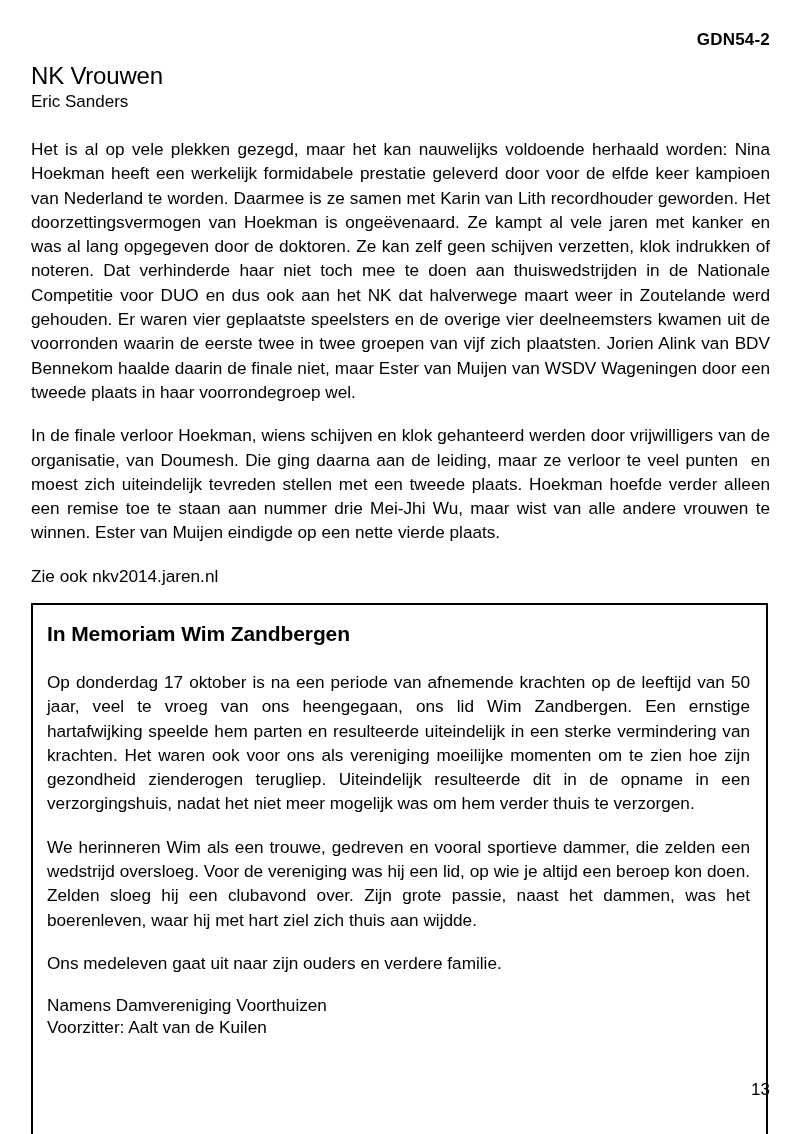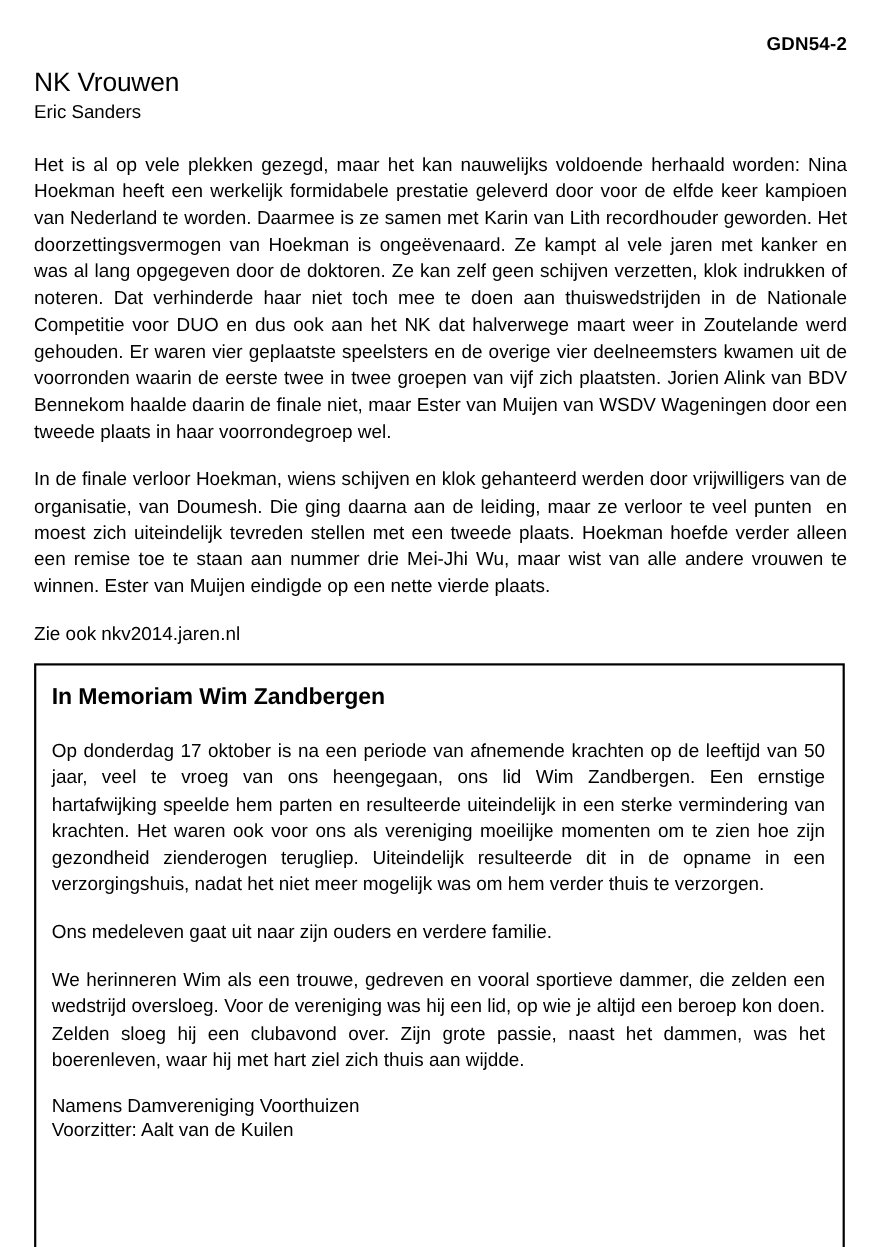--- a/index.html
+++ b/index.html
@@ -150,26 +150,29 @@
   </div>
 
   <div class="memoriam-box">
     <div class="memoriam-inner">
 
       <h2 class="memoriam-title">In Memoriam Wim Zandbergen</h2>
 
       <p class="memoriam-paragraph m-first">Op donderdag 17 oktober is na een periode van afnemende krachten op de leeftijd van 50 jaar, veel te vroeg van ons heengegaan, ons lid Wim Zandbergen. Een ernstige hartafwijking speelde hem parten en resulteerde uiteindelijk in een sterke vermindering van krachten. Het waren ook voor ons als vereniging moeilijke momenten om te zien hoe zijn gezondheid zienderogen terugliep. Uiteindelijk resulteerde dit in de opname in een verzorgingshuis, nadat het niet meer mogelijk was om hem verder thuis te verzorgen.</p>
 
 
+      <p class="memoriam-paragraph m-next">We herinneren Wim als een trouwe, gedreven en vooral sportieve dammer, die zelden een wedstrijd oversloeg. Voor de vereniging was hij een lid, op wie je altijd een beroep kon doen. Zelden sloeg hij een clubavond over. Zijn grote passie, naast het dammen, was het boerenleven, waar hij met hart ziel zich thuis aan wijdde.</p>
+
       <p class="memoriam-paragraph m-next m-flat">Ons medeleven gaat uit naar zijn ouders en verdere familie.</p>
-
-      <p class="memoriam-paragraph m-next">We herinneren Wim als een trouwe, gedreven en vooral sportieve dammer, die zelden een wedstrijd oversloeg. Voor de vereniging was hij een lid, op wie je altijd een beroep kon doen. Zelden sloeg hij een clubavond over. Zijn grote passie, naast het dammen, was het boerenleven, waar hij met hart ziel zich thuis aan wijdde.</p>
 
       <div class="signature-block">
         <p class="signature-line">Namens Damvereniging Voorthuizen</p>
         <p class="signature-line">Voorzitter: Aalt van de Kuilen</p>
       </div>
 
     </div>
   </div>
 
+  <div class="doc-footer">
+    <span class="page-number">13</span>
+  </div>
 
 </div>
 
 </body></html>

